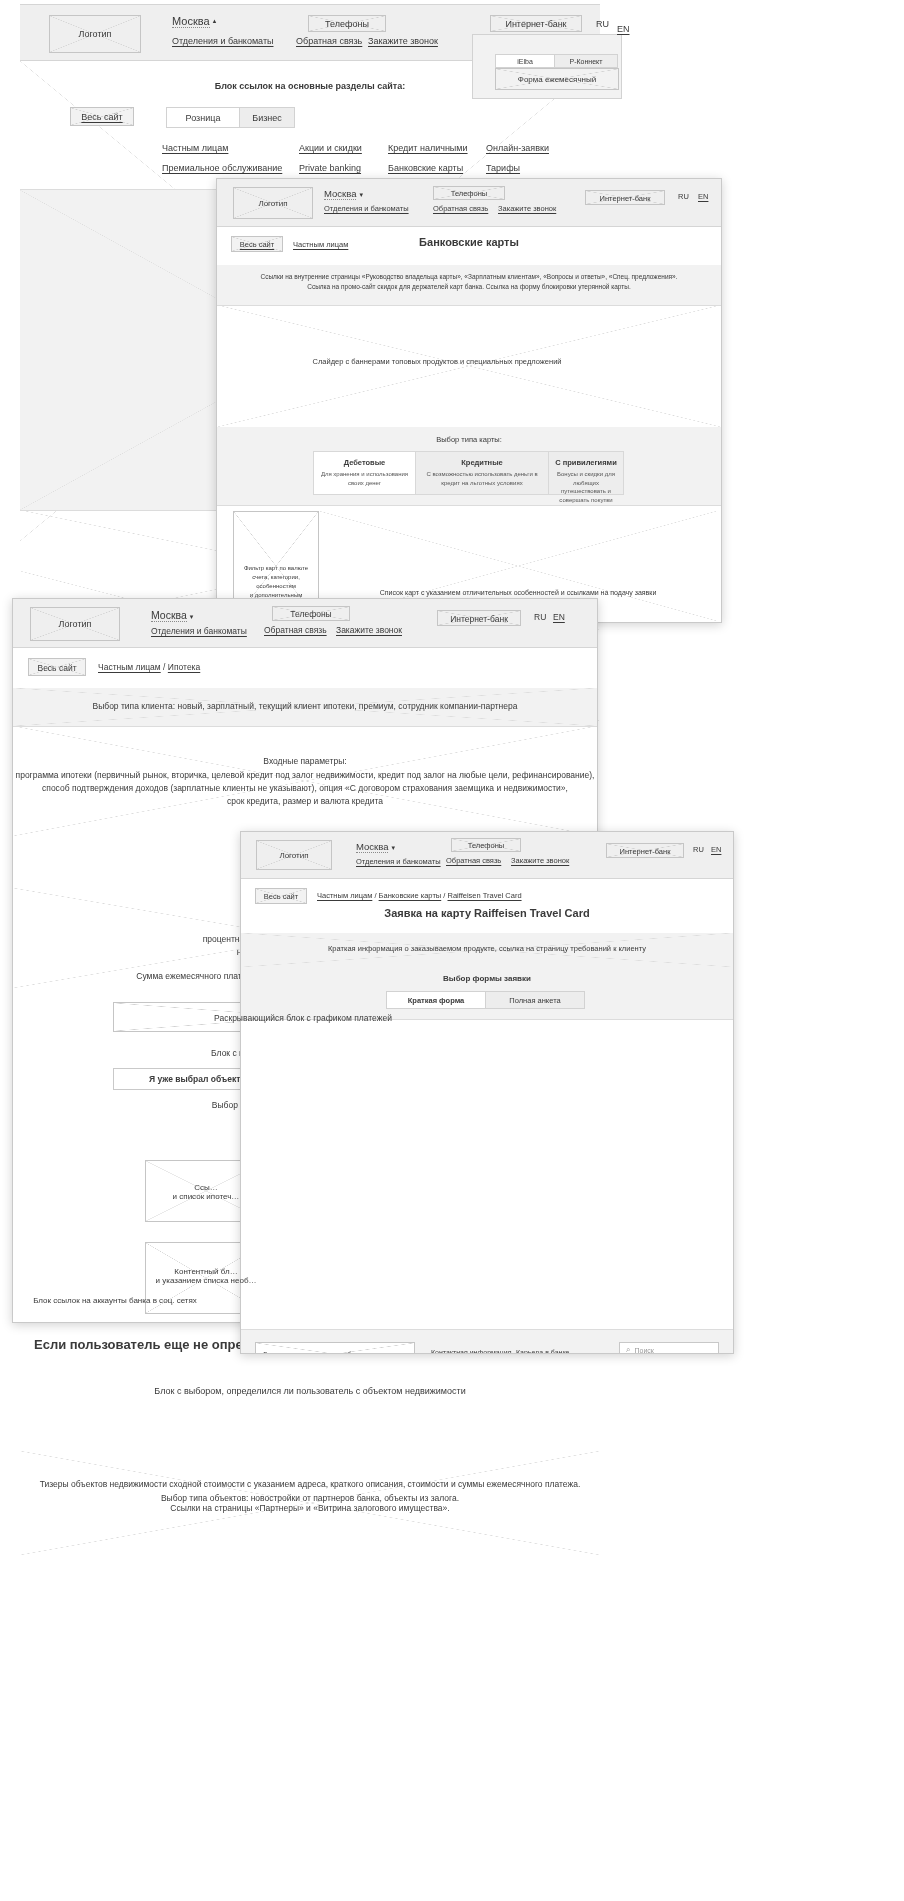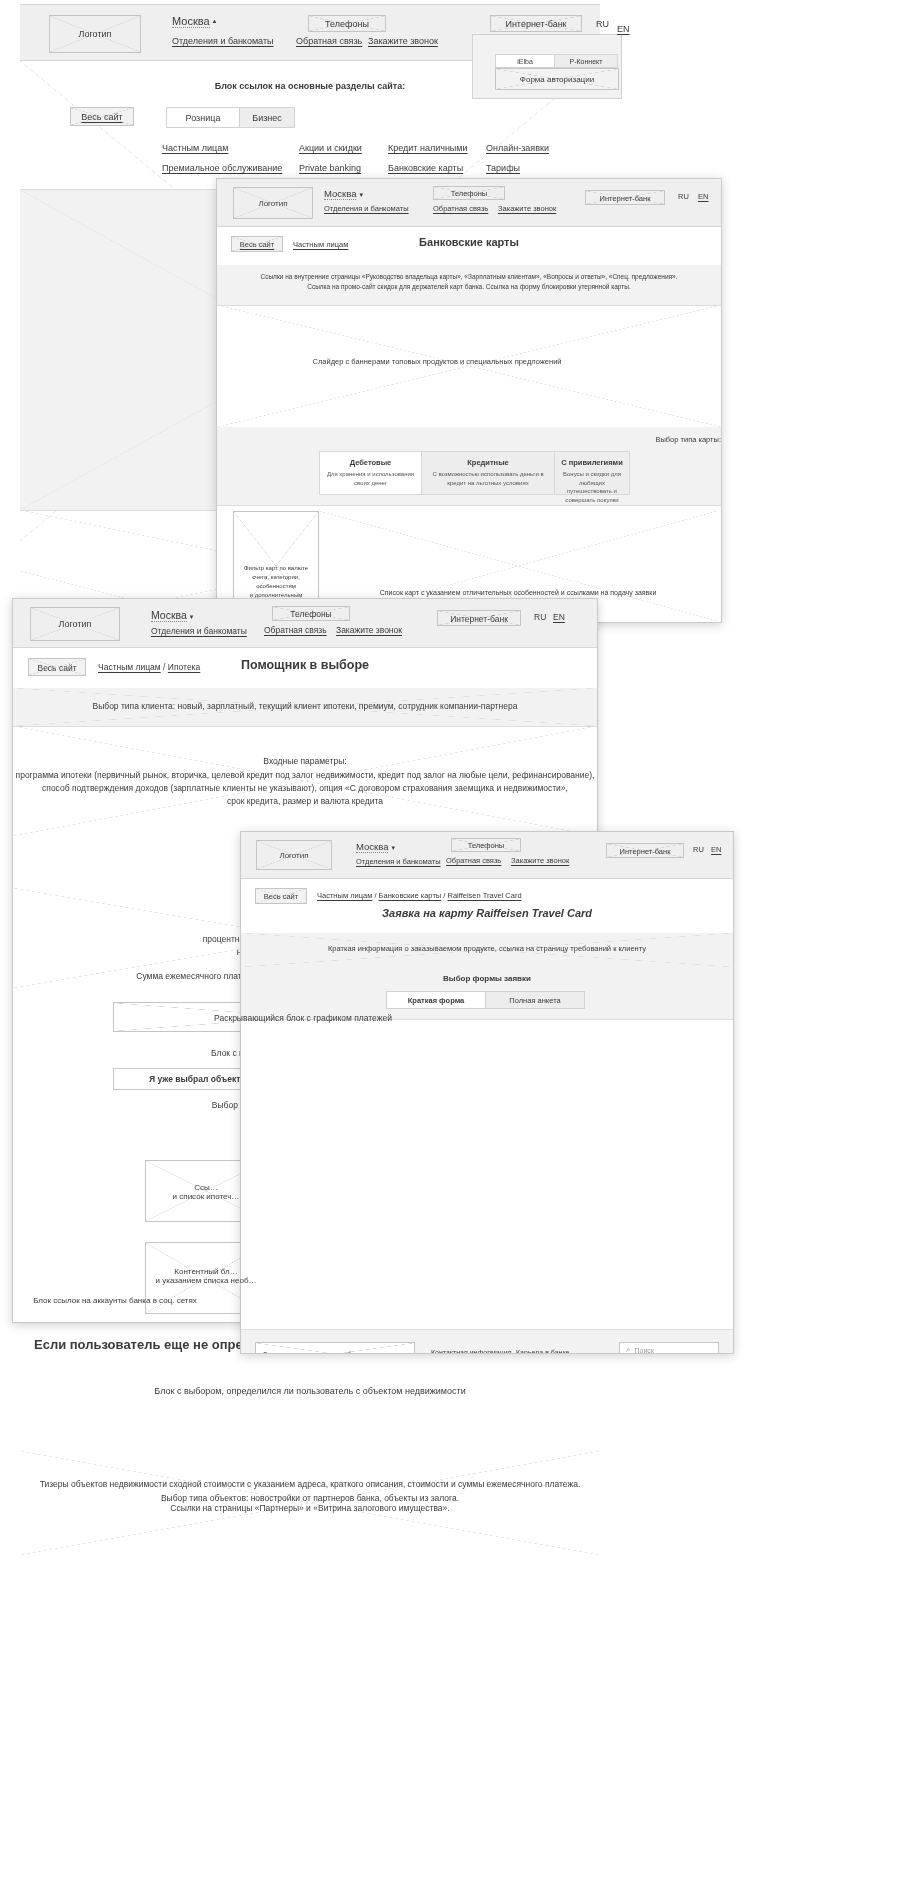--- a/index.html
+++ b/index.html
@@ -19,21 +19,21 @@
   .ctr{text-align:center;}
   .big{font-weight:bold;}
   .xfill{position:absolute;left:0;top:0;width:100%;height:100%;pointer-events:none;
     background:
       linear-gradient(to bottom right,transparent calc(50% - .35px),#dcdcdc 50%,transparent calc(50% + .35px)),
       linear-gradient(to top right,transparent calc(50% - .35px),#dcdcdc 50%,transparent calc(50% + .35px));}
   .rel{position:relative;}
   .tabs{display:flex;border-radius:7px;}
   .tab{border:1px solid #d2d2d2;box-sizing:border-box;display:flex;align-items:center;justify-content:center;background:#ededed;}
   .tab.on{background:#fff;}
-  .cardtab{border:1px solid #d8d8d8;box-sizing:border-box;background:#ededed;padding:6px 4px;text-align:center;margin-left:6px;}
+  .cardtab{border:1px solid #d8d8d8;box-sizing:border-box;background:#ededed;padding:6px 4px;text-align:center;}
   .cardtab.on{background:#fff;}
   .cardtab .t{font-weight:bold;font-size:7.5px;margin-bottom:3px;}
   .cardtab .d{font-size:6px;line-height:1.45;color:#555;}
   .lnk{text-decoration:underline;text-underline-offset:2px;}
   .srch{border:1px solid #c8c8c8;background:#fff;display:flex;align-items:center;padding:0 6px;box-sizing:border-box;}
 </style>
 </head>
 <body>
 
 <div class="win" style="left:20px;top:4px;width:580px;height:1551px;border:none;">
@@ -143,21 +143,21 @@
 <div style="position:absolute;left:472px;top:34px;width:148px;height:63px;background:#f2f2f2;border:1px solid #d2d2d2;">
   <div class="tabs" style="position:absolute;left:22px;top:19px;">
     <div class="tab on" style="width:60px;height:14px;font-size:7px;background:#fff;">
       <span>iElba</span>
     </div>
     <div class="tab" style="width:64px;height:14px;font-size:7px;margin-left:-1px;">
       <span>P-Коннект</span>
     </div>
   </div>
   <div class="xbox" style="position:absolute;left:22px;top:33px;width:124px;height:22px;font-size:8px;line-height:22px;">
-    <span>Форма авторизации</span>
+    <span>Форма ежемесячный</span>
   </div>
 </div>
 <div style="position:absolute;left:617px;top:24px;font-size:9px;"><span class="lnk">EN</span></div>
 
 <div class="win shadow" style="left:216px;top:178px;width:506px;height:445px;">
   <div class="hdr" style="position:absolute;left:0;top:0;width:504px;height:48px;">
     <div class="xbox logo" style="position:absolute;left:16px;top:8px;width:80px;height:32px;font-size:8px;">
       <span>Логотип</span>
     </div>
     <div style="position:absolute;left:107px;top:9px;font-size:9.5px;">
@@ -200,21 +200,21 @@
         <div style="font-size:6.5px;margin-top:3px;">Ссылка на промо-сайт скидок для держателей карт банка. Ссылка на форму блокировки утерянной карты.</div>
       </div>
     </div>
 
     <div class="rel" style="position:absolute;left:0;top:78px;width:504px;height:122px;border-bottom:1px solid #e0e0e0;">
       <div class="xfill"></div>
       <div class="ctr" style="position:absolute;left:0;top:52px;width:440px;font-size:7.5px;">Слайдер с баннерами топовых продуктов и специальных предложений</div>
     </div>
 
     <div class="rel" style="position:absolute;left:0;top:200px;width:504px;height:78px;background:#f2f2f2;border-bottom:1px solid #dcdcdc;">
-      <div class="ctr" style="position:absolute;left:0;top:8px;width:504px;font-size:7.5px;text-align:right;">Выбор типа карты:</div>
+      <div class="ctr" style="position:absolute;left:0;top:8px;width:504px;font-size:7.5px;">Выбор типа карты:</div>
       <div style="position:absolute;left:96px;top:24px;display:flex;">
         <div class="cardtab on" style="width:103px;height:44px;">
           <div class="t">Дебетовые</div>
           <div class="d">Для хранения и использования своих денег</div>
         </div>
         <div class="cardtab" style="width:134px;height:44px;margin-left:-1px;">
           <div class="t">Кредитные</div>
           <div class="d">С возможностью использовать деньги в кредит на льготных условиях</div>
         </div>
         <div class="cardtab" style="width:76px;height:44px;margin-left:-1px;">
@@ -272,21 +272,20 @@
 
     <div class="rel" style="position:absolute;left:0;top:0;width:584px;height:40px;border-bottom:1px solid #e0e0e0;">
       <div class="xbox" style="position:absolute;left:15px;top:10px;width:58px;height:18px;font-size:8.5px;line-height:18px;background:#f2f2f2;">
         <span>Весь сайт</span>
       </div>
       <div style="position:absolute;left:85px;top:14px;font-size:8.5px;">
         <span class="lnk">Частным лицам</span>
         <span>/</span>
         <span class="lnk">Ипотека</span>
       </div>
-      <div class="ctr big" style="position:absolute;left:0;top:10px;width:584px;font-size:12.5px;">Помощник в выборе</div>
     </div>
 
     <div class="rel" style="position:absolute;left:0;top:40px;width:584px;height:38px;background:#f2f2f2;border-bottom:1px solid #dcdcdc;">
       <div class="xfill"></div>
       <div class="ctr" style="position:absolute;left:0;top:13px;width:584px;font-size:8.5px;">Выбор типа клиента: новый, зарплатный, текущий клиент ипотеки, премиум, сотрудник компании-партнера</div>
     </div>
 
     <div class="rel" style="position:absolute;left:0;top:78px;width:584px;height:110px;">
       <div class="xfill"></div>
       <div class="ctr" style="position:absolute;left:0;top:30px;width:584px;">
@@ -368,21 +367,21 @@
       <div class="xbox" style="position:absolute;left:14px;top:9px;width:52px;height:16px;font-size:7.5px;line-height:16px;background:#f2f2f2;">
         <span>Весь сайт</span>
       </div>
       <div style="position:absolute;left:76px;top:12px;font-size:7.5px;">
         <span class="lnk">Частным лицам</span>
         <span>/</span>
         <span class="lnk">Банковские карты</span>
         <span>/</span>
         <span class="lnk">Raiffeisen Travel Card</span>
       </div>
-      <div class="ctr big" style="position:absolute;left:0;top:28px;width:492px;font-size:11px;font-style:italic;">Заявка на карту Raiffeisen Travel Card</div>
+      <div class="ctr big" style="position:absolute;left:0;top:28px;width:492px;font-size:11px;">Заявка на карту Raiffeisen Travel Card</div>
     </div>
 
     <div class="rel" style="position:absolute;left:0;top:54px;width:492px;height:34px;background:#f2f2f2;border-bottom:1px solid #dcdcdc;">
       <div class="xfill"></div>
       <div class="ctr" style="position:absolute;left:0;top:11px;width:492px;font-size:7.5px;">Краткая информация о заказываемом продукте, ссылка на страницу требований к клиенту</div>
     </div>
 
     <div class="rel" style="position:absolute;left:0;top:88px;width:492px;height:52px;background:#f2f2f2;border-bottom:1px solid #dcdcdc;">
       <div class="ctr" style="position:absolute;left:0;top:7px;width:492px;font-size:8px;font-weight:bold;">Выбор формы заявки</div>
       <div style="position:absolute;left:145px;top:24px;display:flex;">

